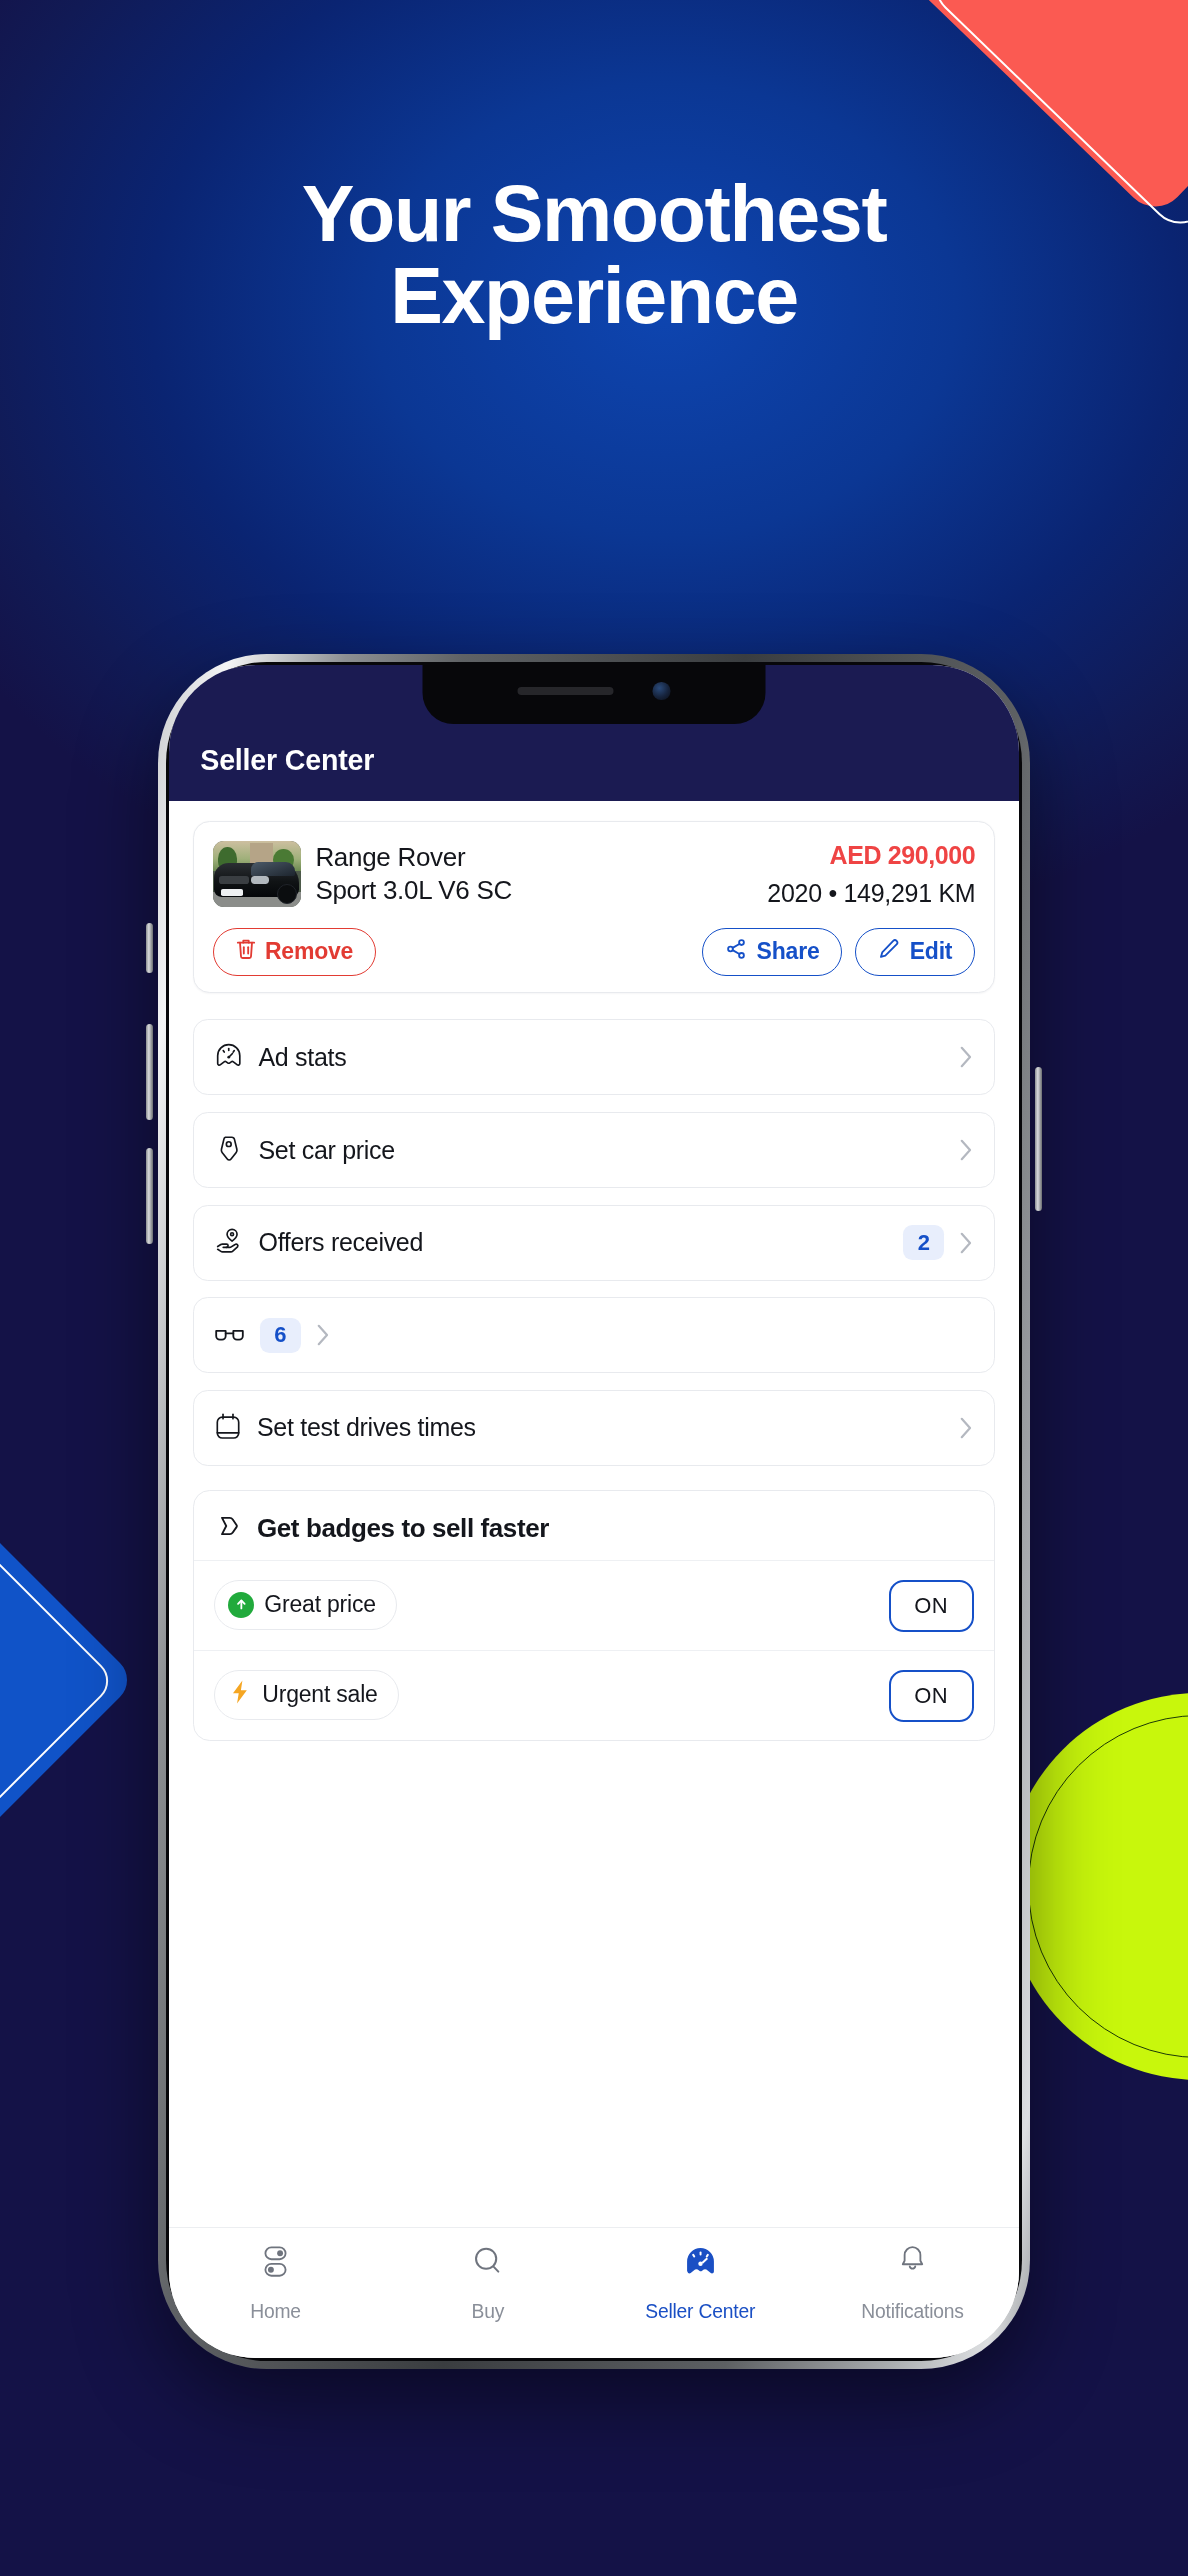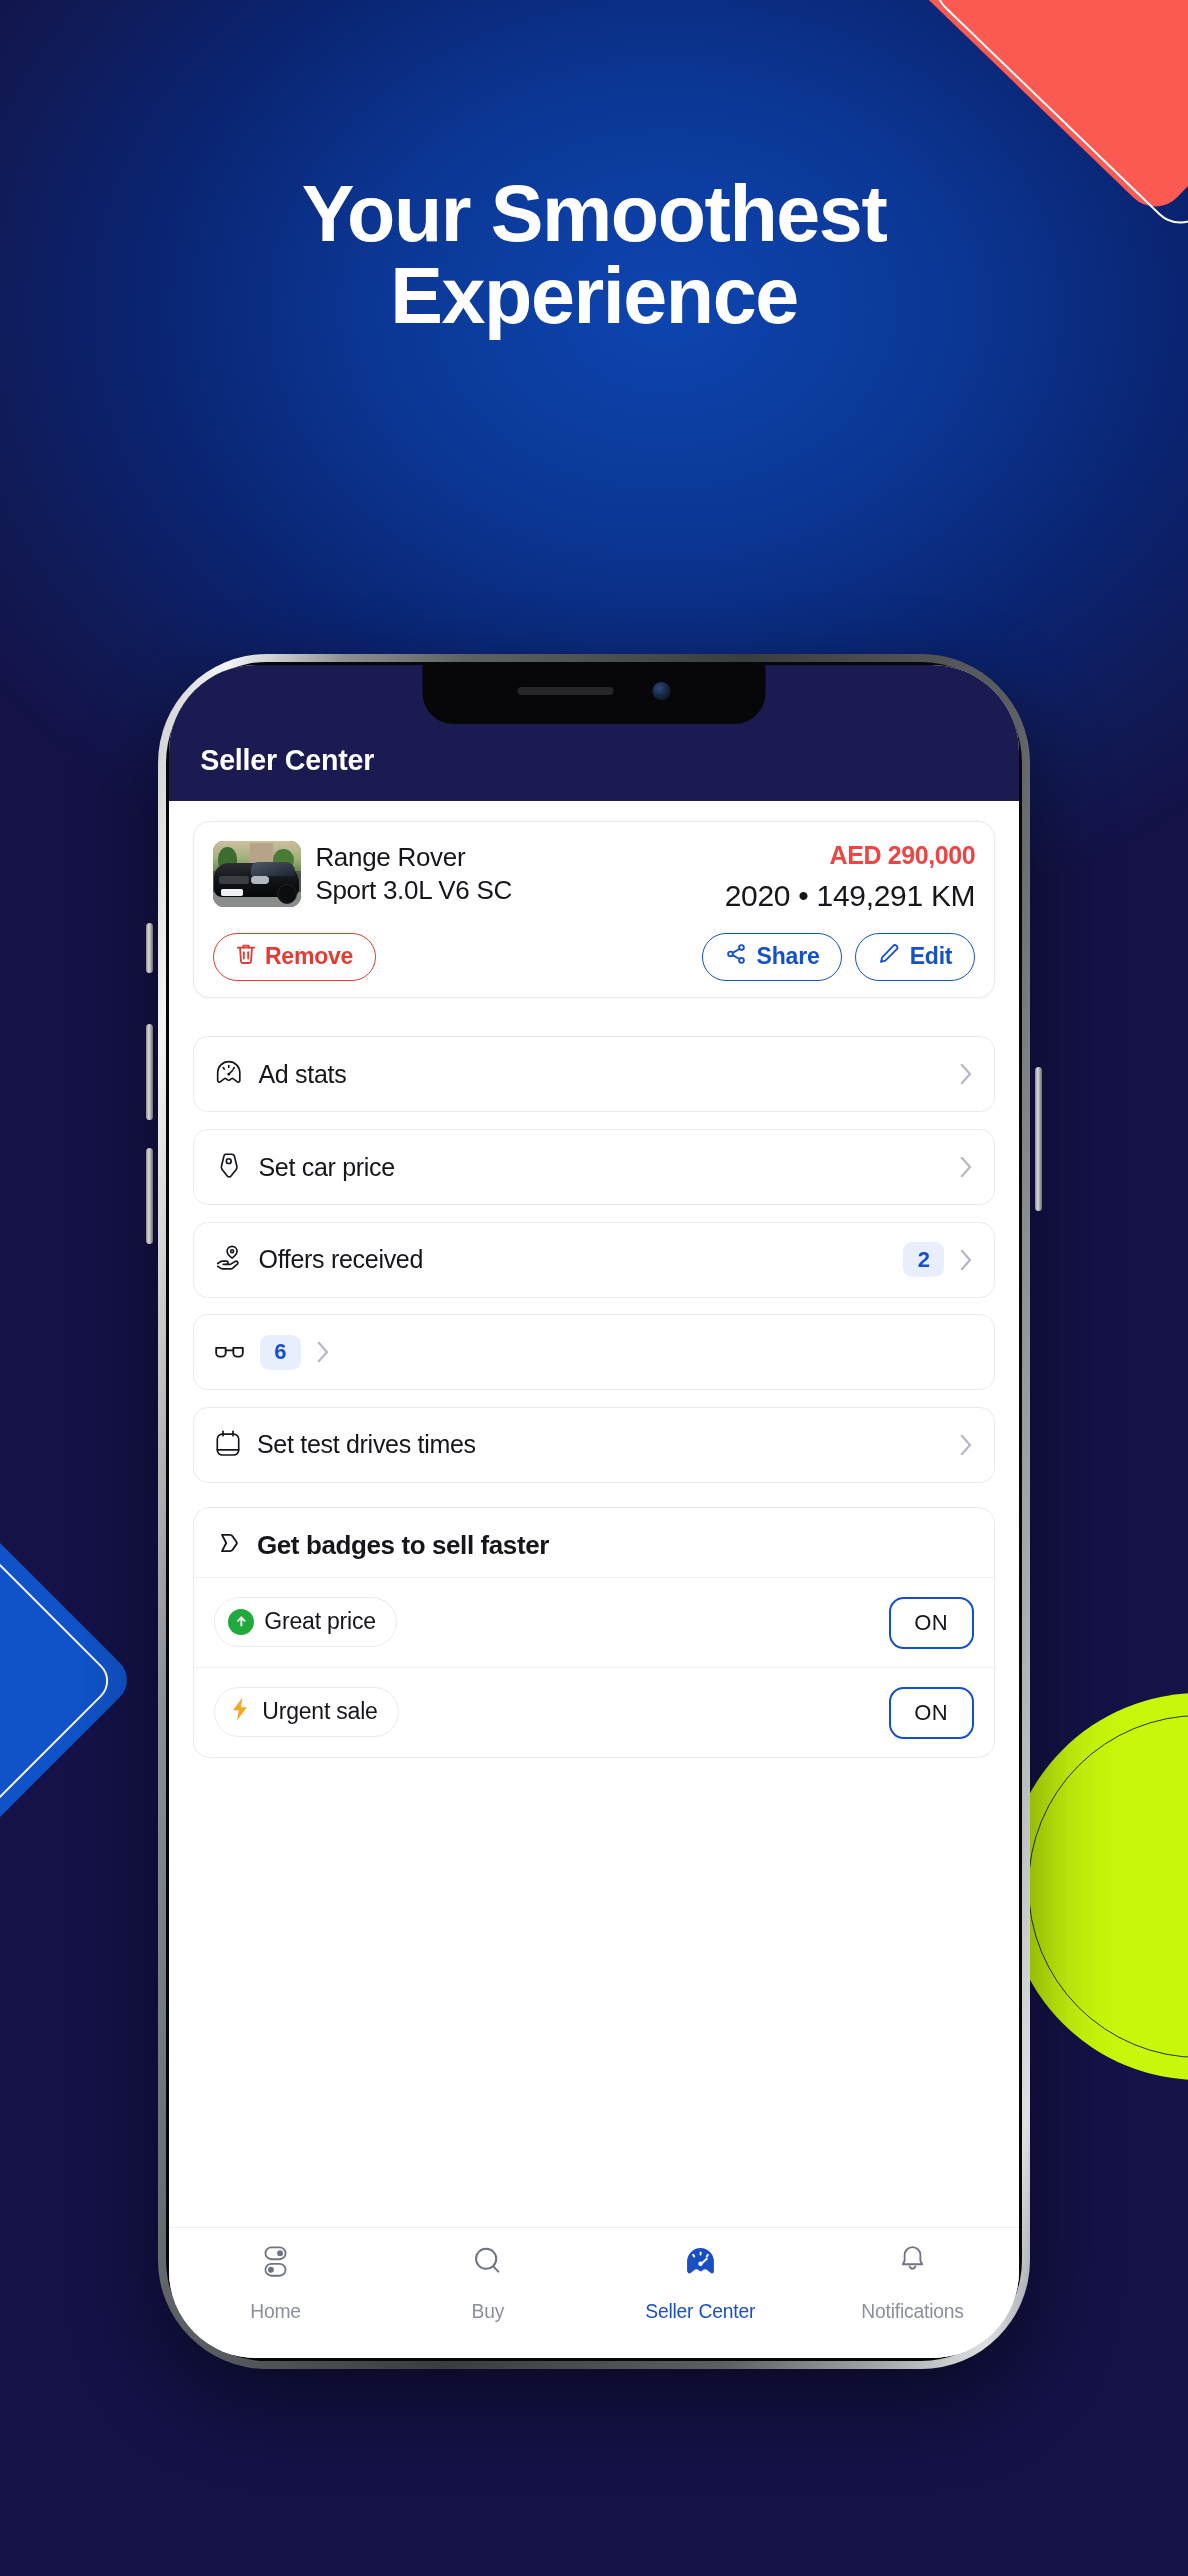--- a/index.html
+++ b/index.html
@@ -259,21 +259,21 @@
   .car-right { text-align: right; flex: 0 0 auto; }
   .car-price {
     font-size: 25px;
     font-weight: 700;
     color: #ef4444;
     letter-spacing: -0.4px;
     white-space: nowrap;
   }
   .car-meta {
     margin-top: 9.2px;
-    font-size: 30px;
+    font-size: 25px;
     color: #14161c;
     white-space: nowrap;
     letter-spacing: -0.3px;
   }
 
   .car-actions {
     display: flex;
     align-items: center;
     margin-top: 20px;
     gap: 13px;
@@ -291,21 +291,21 @@
     letter-spacing: -0.2px;
     background: #fff;
     cursor: pointer;
     white-space: nowrap;
   }
   .pill-remove { border: 1.8px solid #e23b33; color: #e23b33; }
   .pill-blue   { border: 1.8px solid #1550c8; color: #1550c8; }
   .spacer-flex { flex: 1 1 auto; }
 
   
-  .menu { margin-top: 38px; display: flex; flex-direction: column; gap: 16.6px; }
+  .menu { margin-top: 26px; display: flex; flex-direction: column; gap: 16.6px; }
   .menu-row {
     display: flex;
     align-items: center;
     gap: 14.7px;
     height: 76px;
     padding: 0 20px;
     border: 0.9px solid #e8eaee;
     border-radius: 14.7px;
     background: #fff;
     cursor: pointer;

